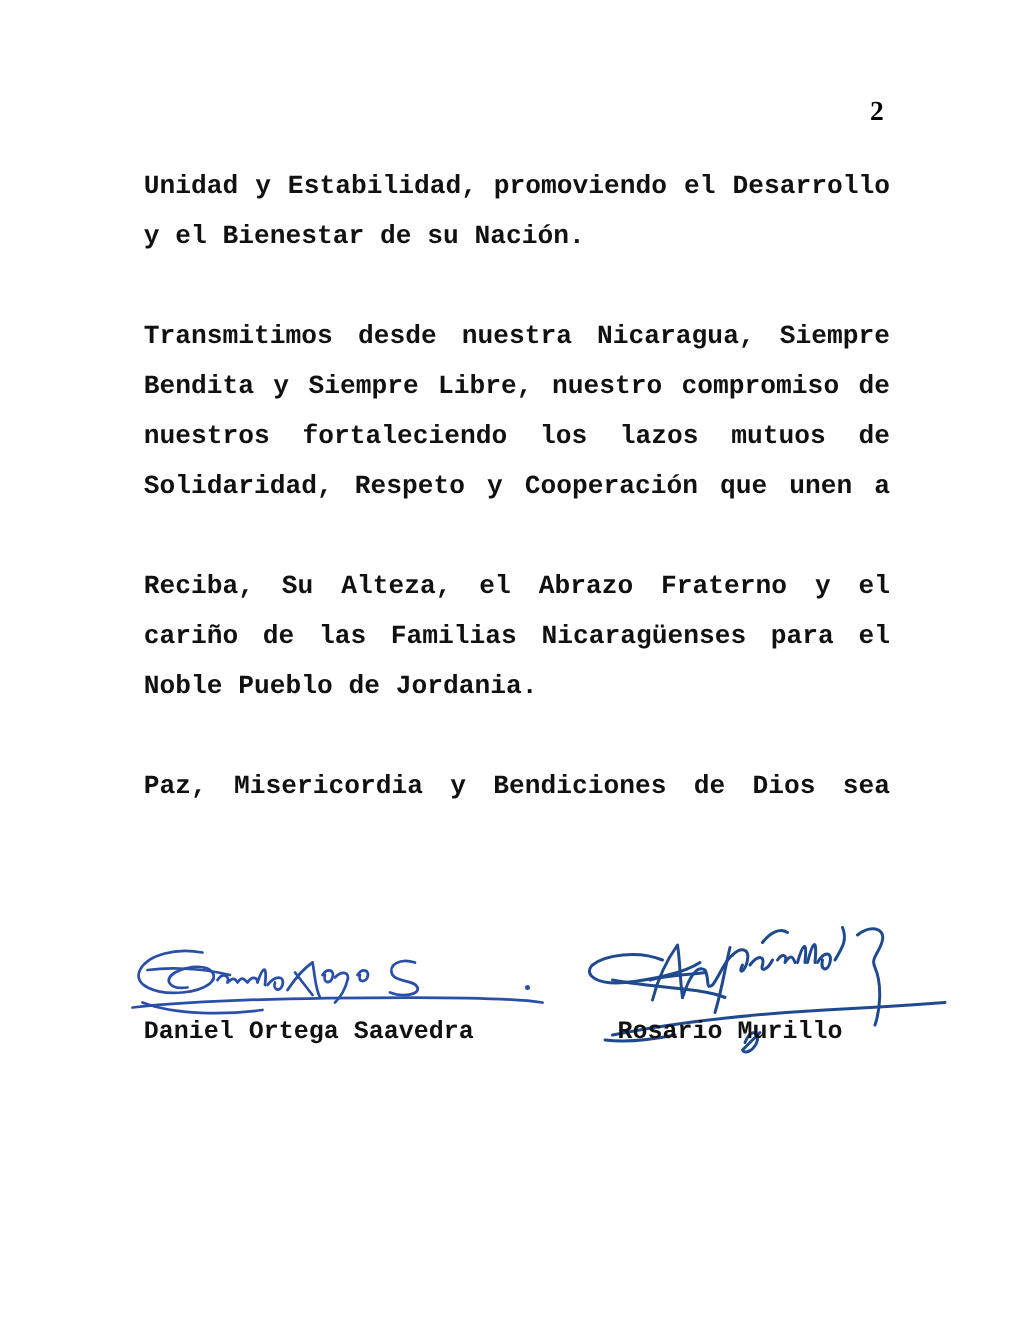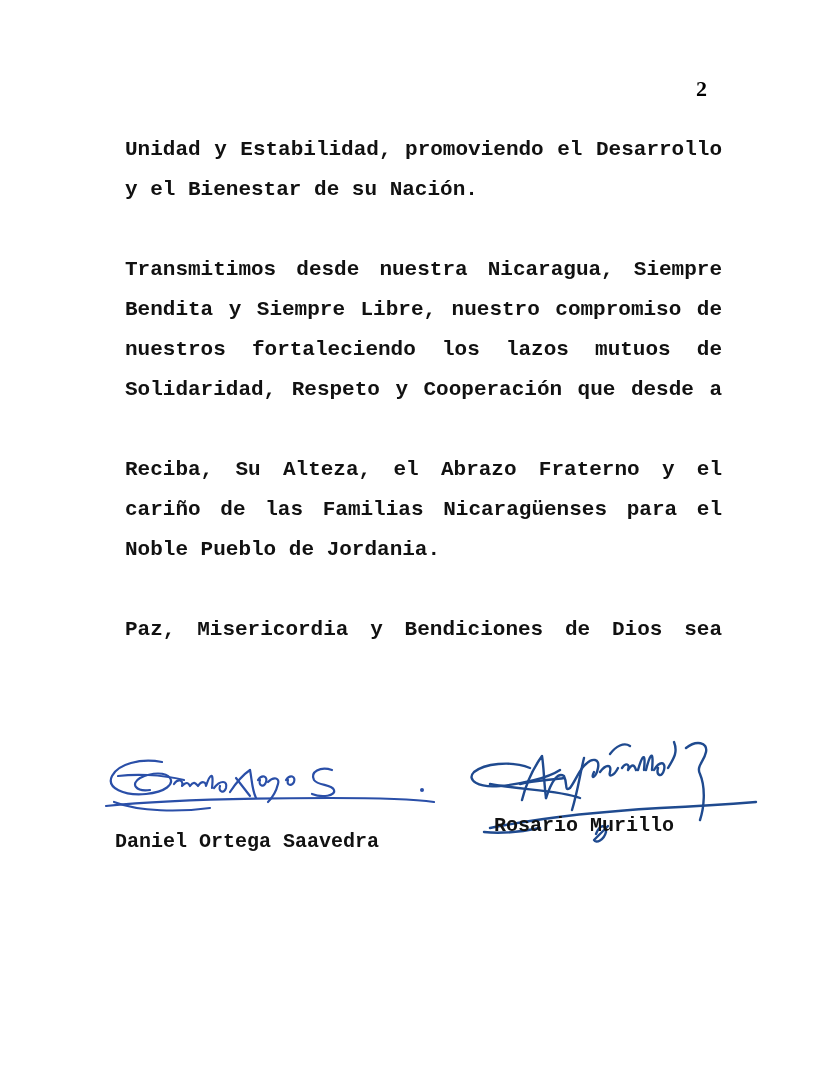--- a/index.html
+++ b/index.html
@@ -4,21 +4,21 @@
   <style>
     html, body { margin: 0; padding: 0; background: #ffffff; }
     body { width: 825px; height: 1068px; position: relative; overflow: hidden; }
     .page-number {
       position: absolute; left: 696px; top: 76px;
       font-family: "Liberation Serif", serif; font-weight: bold; font-size: 22px; color: #000;
     }
     .body-text {
       position: absolute; left: 115px; top: 130px; width: 597px;
       font-family: "Liberation Mono", monospace; font-weight: bold; font-size: 21px;
-      line-height: 40px; color: #111; margin-left: 10px;
+      line-height: 40px; color: #111;
     }
     .para { margin: 0 0 40px 0; }
     .line { display: block; text-align: justify; text-align-last: justify; white-space: nowrap; height: 40px; }
     .line.last { text-align-last: left; }
     .sig {
       position: absolute;
     }
     .sig svg { display: block; }
     .name {
       position: absolute; top: 814px;
@@ -33,21 +33,21 @@
 
 <div class="body-text">
   <div class="para">
     <span class="line">Unidad y Estabilidad, promoviendo el Desarrollo</span>
     <span class="line last">y el Bienestar de su Nación.</span>
   </div>
   <div class="para">
     <span class="line">Transmitimos desde nuestra Nicaragua, Siempre</span>
     <span class="line">Bendita y Siempre Libre, nuestro compromiso de</span>
     <span class="line">nuestros fortaleciendo los lazos mutuos de</span>
-    <span class="line">Solidaridad, Respeto y Cooperación que desde a</span>
+    <span class="line">Solidaridad, Respeto y Cooperación que unen a</span>
   </div>
   <div class="para">
     <span class="line">Reciba, Su Alteza, el Abrazo Fraterno y el</span>
     <span class="line">cariño de las Familias Nicaragüenses para el</span>
     <span class="line last">Noble Pueblo de Jordania.</span>
   </div>
   <div class="para">
     <span class="line">Paz, Misericordia y Bendiciones de Dios sea</span>
   </div>
 </div>
@@ -101,14 +101,14 @@
       <path d="M226,20 C236,12 248,14 246,24 C244,34 236,38 240,46 C246,60 244,80 240,92"></path>
 
       <path d="M30,100 C70,92 130,84 200,80 C240,78 270,76 296,74"></path>
       <path d="M24,104 C40,106 60,104 80,100"></path>
 
       <path d="M136,106 C140,96 146,96 146,104 C144,112 136,116 134,112 L148,98"></path>
     </g>
   </svg>
 </div>
 
-<div class="name" style="left:115px;margin-top:16px;">Daniel Ortega Saavedra</div>
+<div class="name" style="left:115px;">Daniel Ortega Saavedra</div>
 <div class="name" style="left:494px;">Rosario Murillo</div>
 
 </body></html>

